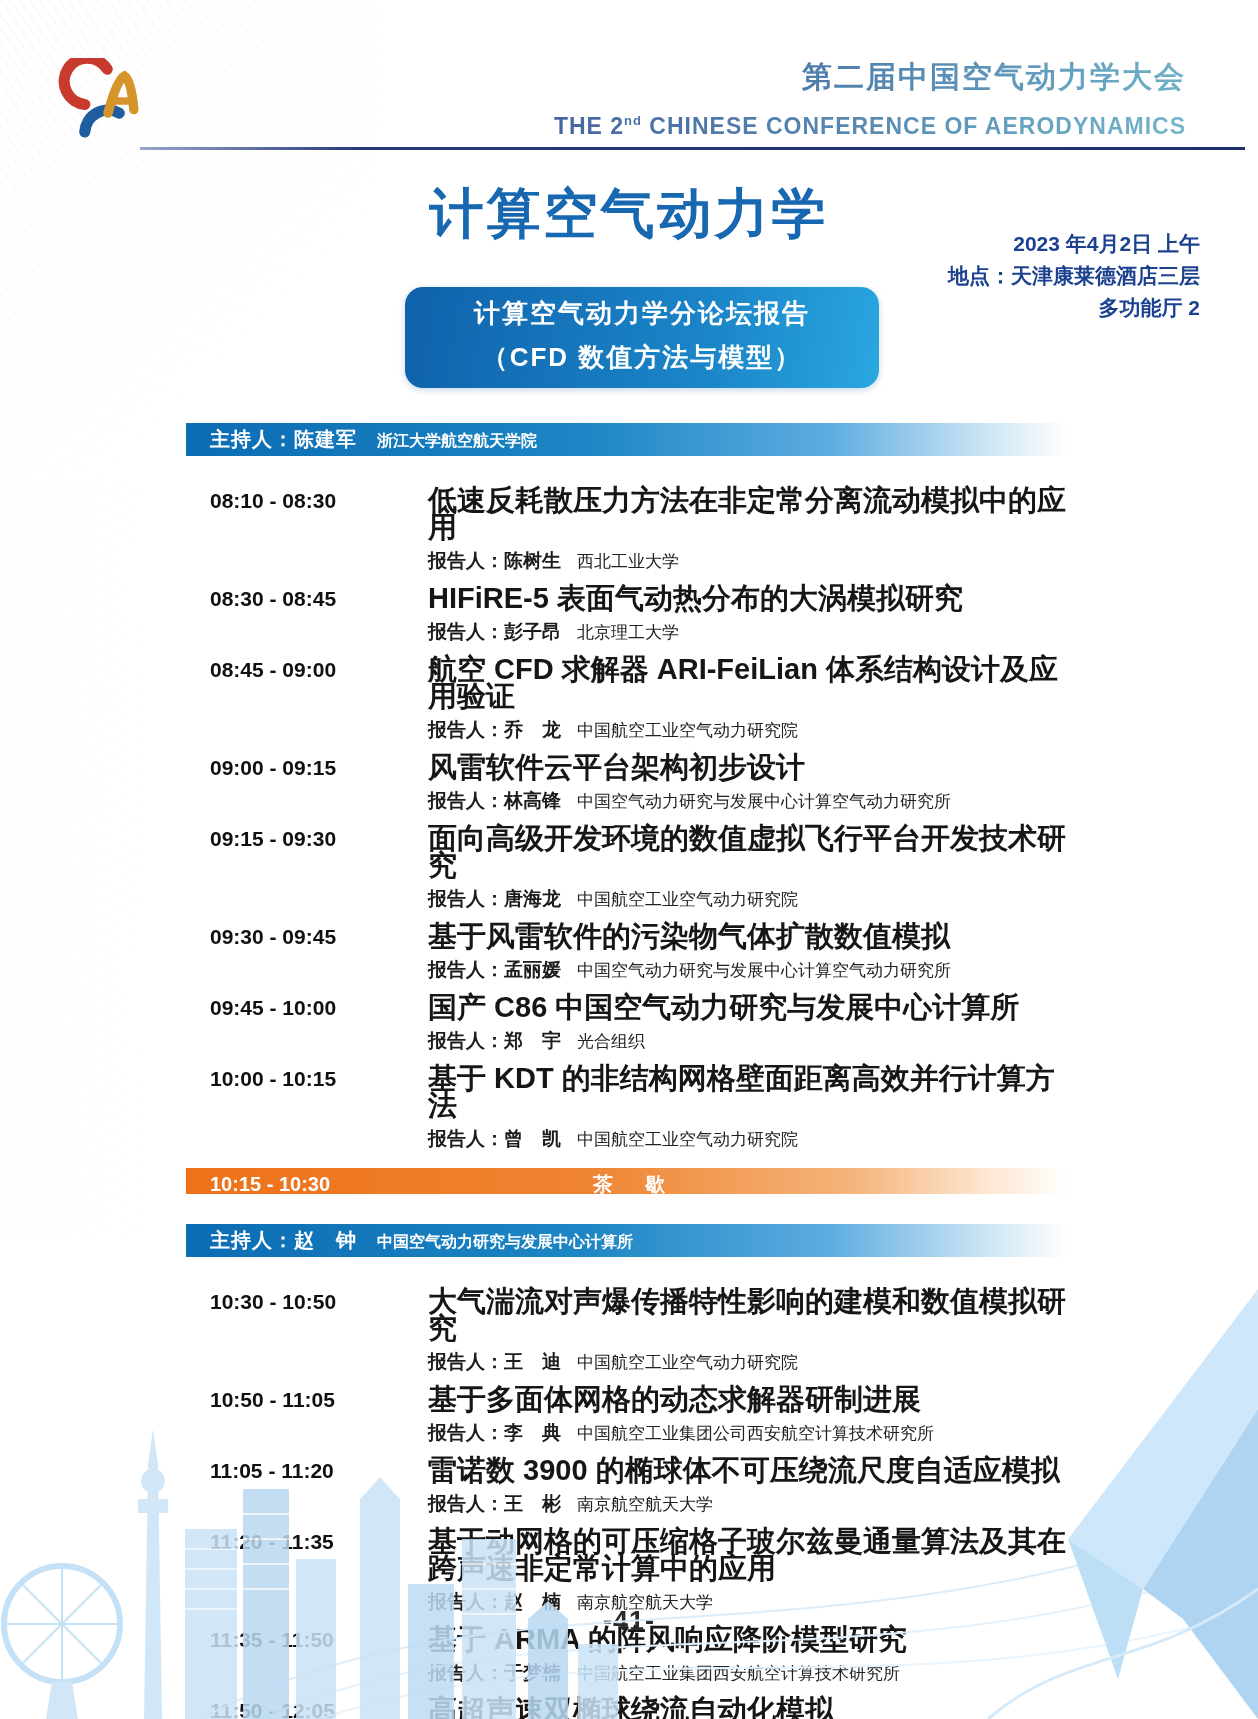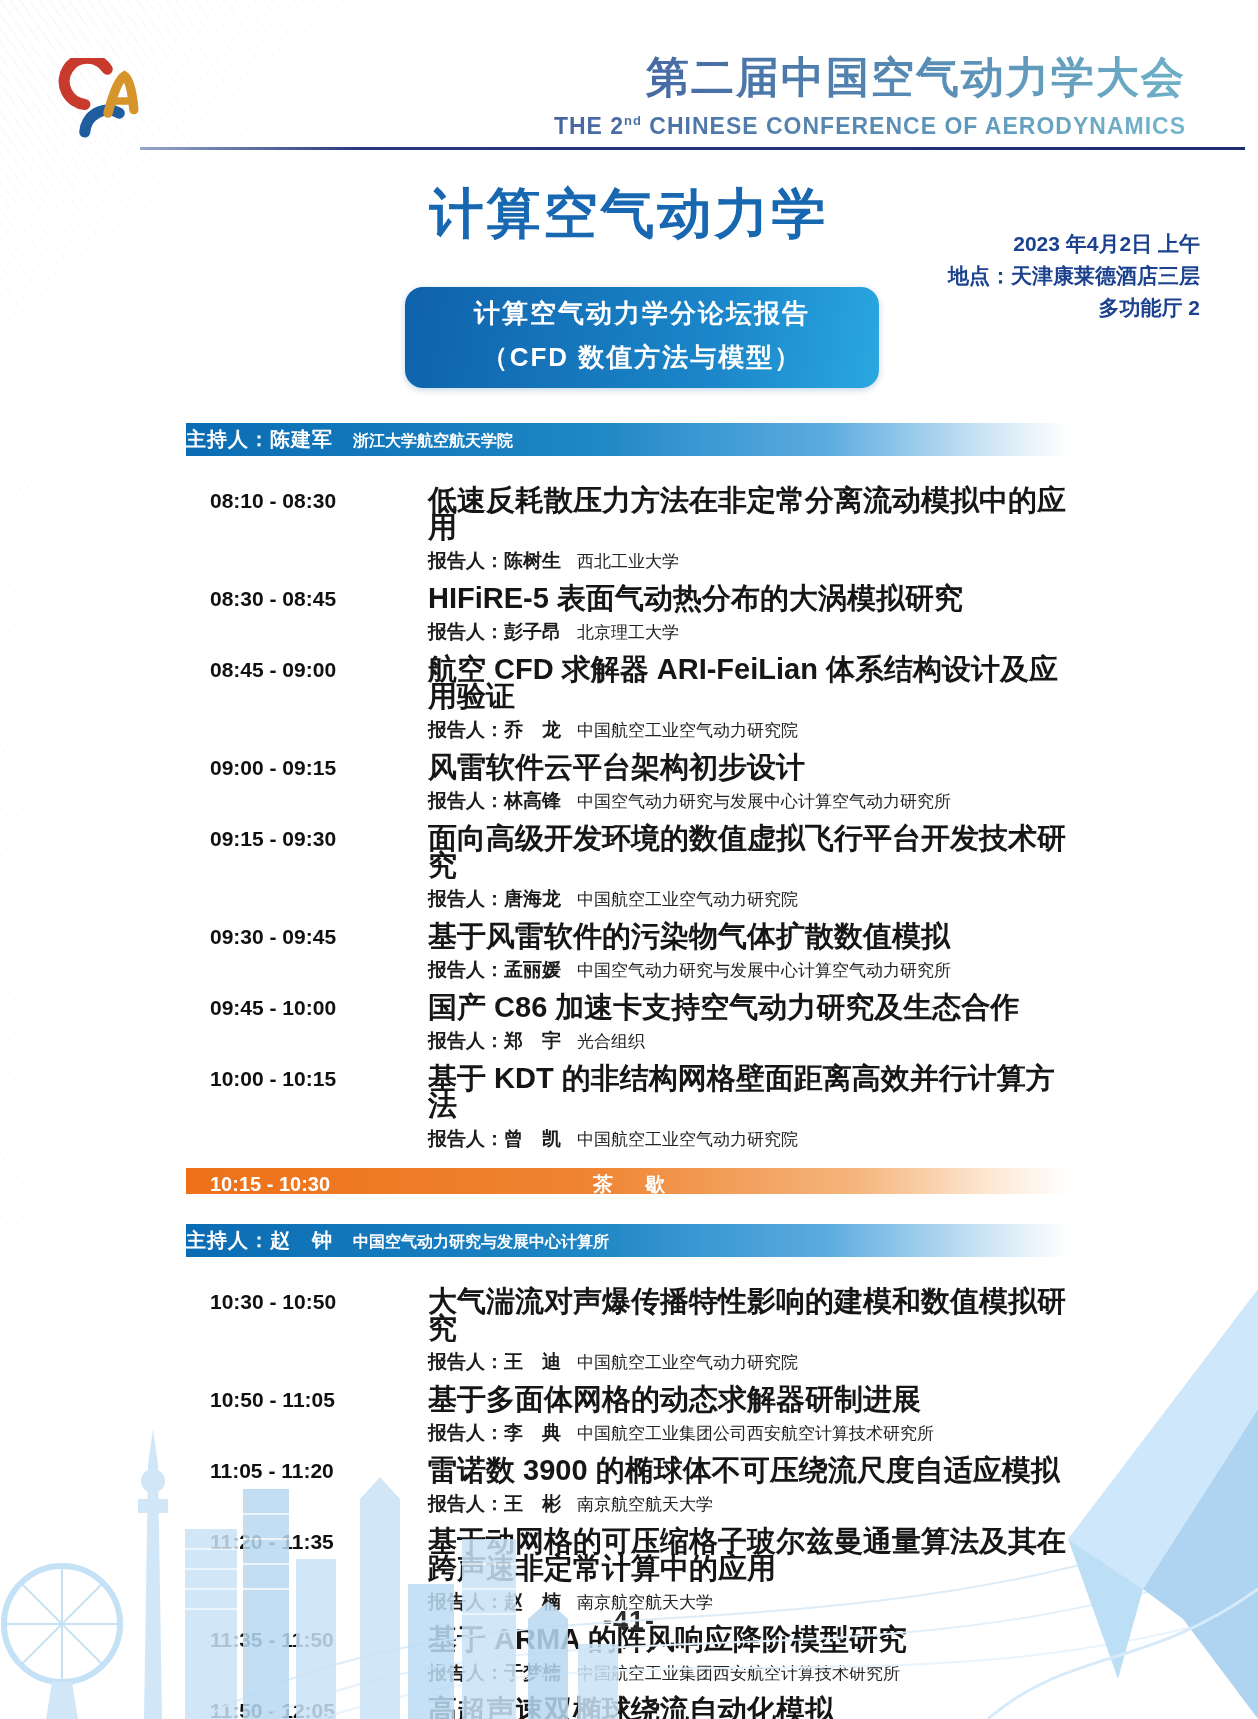--- a/index.html
+++ b/index.html
@@ -12,21 +12,21 @@
     -webkit-mask-image:linear-gradient(135deg,#000 10%,transparent 75%);
             mask-image:linear-gradient(135deg,#000 10%,transparent 75%);}
   .hatch-left{position:absolute;left:-60px;top:480px;width:260px;height:760px;
     background:repeating-linear-gradient(55deg,rgba(140,175,215,0.08) 0 1px,transparent 1px 9px);
     -webkit-mask-image:linear-gradient(90deg,#000,transparent 85%);
             mask-image:linear-gradient(90deg,#000,transparent 85%);}
 
   
   .logo{position:absolute;left:58px;top:58px;width:88px;height:86px;}
   .header-block{position:absolute;top:52px;right:72px;text-align:right;}
-  .h-cn{font-size:43px;font-weight:800;letter-spacing:2px;line-height:50px;
+  .h-cn{font-size:30px;font-weight:800;letter-spacing:2px;line-height:50px;
     background:linear-gradient(90deg,#41609f 0%,#4e7cab 40%,#6fb0c8 100%);
     -webkit-background-clip:text;background-clip:text;-webkit-text-fill-color:transparent;color:#4a6fa5;}
   .h-en{font-size:23px;font-weight:700;letter-spacing:1px;line-height:34px;margin-top:2px;
     background:linear-gradient(90deg,#46659f 0%,#5b8fb5 55%,#74b6cb 100%);
     -webkit-background-clip:text;background-clip:text;-webkit-text-fill-color:transparent;color:#4a6fa5;}
   .h-en sup{font-size:13px;}
   .header-rule{position:absolute;top:147px;left:140px;right:13px;height:3px;
     background:linear-gradient(90deg,#96a6c9 0%,#27397c 20%,#1e2f6f 100%);}
 
   
@@ -37,21 +37,21 @@
 
   
   .forum-box{position:absolute;top:287px;left:405px;width:474px;height:101px;border-radius:18px;
     background:linear-gradient(100deg,#0f62ab 0%,#1b86c9 65%,#2aa7e0 100%);
     color:#ffffff;text-align:center;box-shadow:0 2px 6px rgba(20,90,160,0.25);}
   .forum-line{font-size:26px;font-weight:800;letter-spacing:2px;line-height:44px;}
   .forum-line:first-child{margin-top:4px;}
 
   
   .schedule{position:absolute;left:186px;top:423px;width:892px;}
-  .chair-bar{position:relative;height:33px;line-height:33px;color:#fff;box-sizing:border-box;
+  .chair-bar{position:relative;height:33px;line-height:33px;color:#fff;padding-left:24px;box-sizing:border-box;
     background:linear-gradient(90deg,#0b6cb3 0%,#1d86c4 45%,#5cace0 72%,#cfe6f5 90%,rgba(255,255,255,0) 99%);}
   .chair-name{font-size:20px;font-weight:800;letter-spacing:1px;}
   .chair-aff{font-size:16px;font-weight:700;margin-left:20px;}
   .talk{display:flex;margin-top:10px;}
   .talk.first{margin-top:31px;}
   .talk-time{width:242px;box-sizing:border-box;padding-left:24px;font-size:21px;font-weight:700;color:#101010;line-height:27px;flex:none;}
   .talk-main{flex:1;}
   .talk-title{font-size:29px;font-weight:700;color:#161616;line-height:27px;}
   .talk-speaker{margin-top:7px;line-height:26px;}
   .spk-label,.spk-name{font-size:19px;font-weight:700;color:#1c1c1c;}
@@ -145,21 +145,21 @@
         <div class="talk">
           <div class="talk-time">09:30 - 09:45</div>
           <div class="talk-main">
             <div class="talk-title">基于风雷软件的污染物气体扩散数值模拟</div>
             <div class="talk-speaker"><span class="spk-label">报告人：</span><span class="spk-name">孟丽媛</span><span class="spk-aff">中国空气动力研究与发展中心计算空气动力研究所</span></div>
           </div>
         </div>
         <div class="talk">
           <div class="talk-time">09:45 - 10:00</div>
           <div class="talk-main">
-            <div class="talk-title">国产 C86 加速卡支持空气动力研究及生态合作</div>
+            <div class="talk-title">国产 C86 中国空气动力研究与发展中心计算所</div>
             <div class="talk-speaker"><span class="spk-label">报告人：</span><span class="spk-name">郑　宇</span><span class="spk-aff">光合组织</span></div>
           </div>
         </div>
         <div class="talk">
           <div class="talk-time">10:00 - 10:15</div>
           <div class="talk-main">
             <div class="talk-title">基于 KDT 的非结构网格壁面距离高效并行计算方法</div>
             <div class="talk-speaker"><span class="spk-label">报告人：</span><span class="spk-name">曾　凯</span><span class="spk-aff">中国航空工业空气动力研究院</span></div>
           </div>
         </div>

